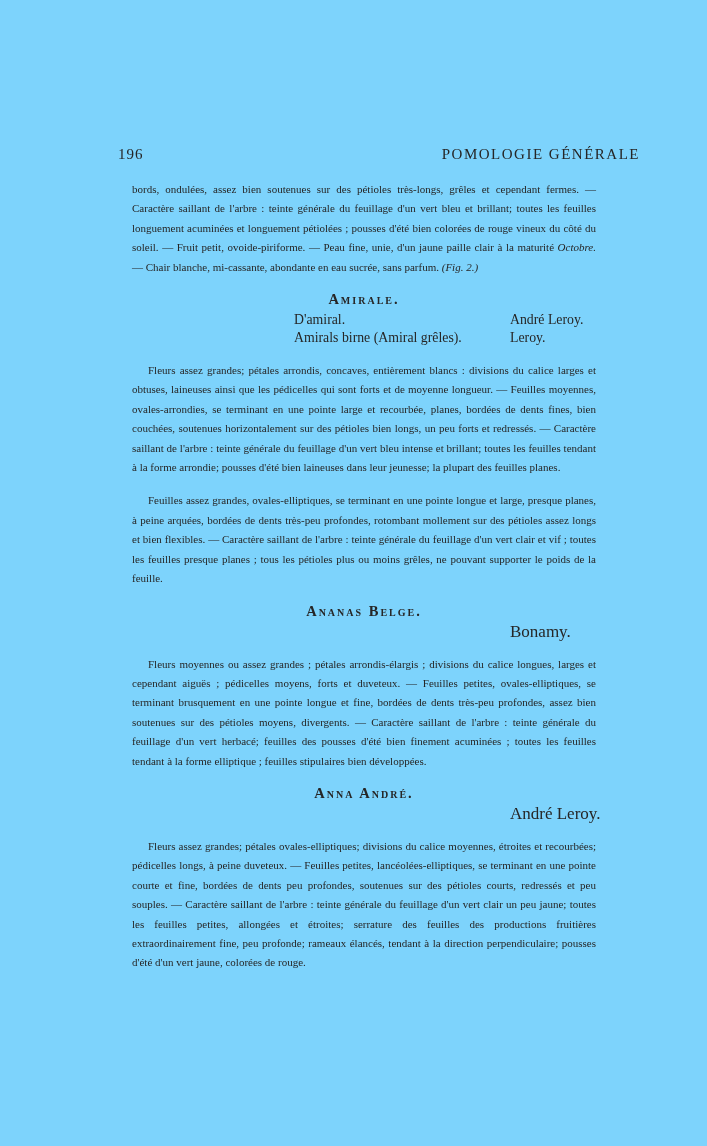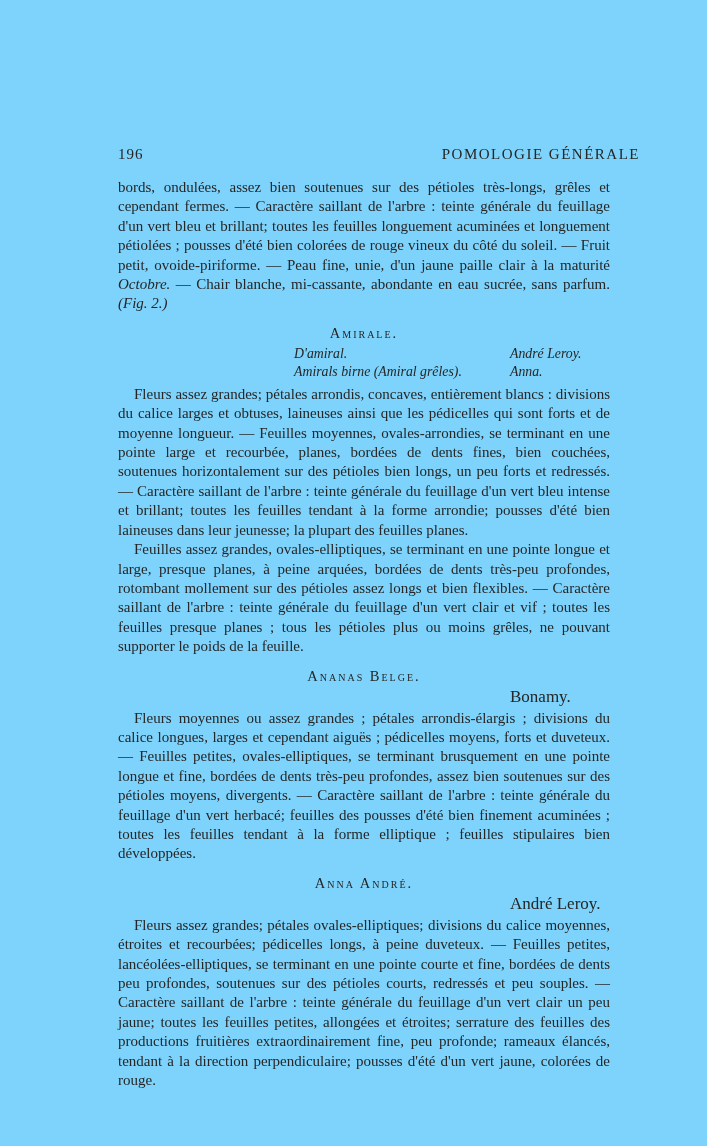--- a/index.html
+++ b/index.html
@@ -18,39 +18,39 @@
     position:relative;height:20px;margin-bottom:12px;
   }
   .page-number{
     position:absolute;left:0;top:0;font-size:15px;letter-spacing:1px;
   }
   .running-title{
     position:absolute;left:0;right:0;top:0;text-align:right;
     font-size:15px;letter-spacing:1.5px;transform:translateX(30px);
   }
   p.body-text{
-    margin:0;
-    font-size:15px;line-height:19.4px;
+    margin:14px;
+    font-size:11px;line-height:19.4px;
     text-align:justify;
     text-indent:16px;
   }
   p.no-indent{text-indent:0;}
   .ital{font-style:italic;}
   h2.entry-heading{
     margin:11px 0 3px 0;
     text-align:center;
-    font-size:14.5px;font-weight:normal;
+    font-size:14.5px;font-weight:bold;
     font-variant:small-caps;
     letter-spacing:2px;
   }
   .syn-table{margin:0 0 4px 0;}
   .syn-row{
     display:grid;
     grid-template-columns:176px 216px 1fr;
-    font-size:13.8px;line-height:18px;font-style:italic;
+    font-size:13.8px;line-height:18px;
   }
   .syn-name{grid-column:2;}
   .syn-auth{grid-column:3;}
   .authority-line{
     font-size:17px;line-height:18px;
     padding-left:392px;
     margin-bottom:3px;
   }
   .entry-body{margin-top:3px;}
 </style>
@@ -68,21 +68,21 @@
     <p class="body-text no-indent"><span>bords, ondulées, assez bien soutenues sur des pétioles très-longs, grêles et cependant fermes. — Caractère saillant de l'arbre : teinte générale du feuillage d'un vert bleu et brillant; toutes les feuilles longuement acuminées et longuement pétiolées ; pousses d'été bien colorées de rouge vineux du côté du soleil. — Fruit petit, ovoide-piriforme. — Peau fine, unie, d'un jaune paille clair à la maturité </span><span class="ital">Octobre.</span><span> — Chair blanche, mi-cassante, abondante en eau sucrée, sans parfum. </span><span class="ital">(Fig. 2.)</span></p>
 
     <h2 class="entry-heading">Amirale.</h2>
     <div class="syn-table">
       <div class="syn-row">
         <span class="syn-name">D'amiral.</span>
         <span class="syn-auth">André Leroy.</span>
       </div>
       <div class="syn-row">
         <span class="syn-name">Amirals birne (Amiral grêles).</span>
-        <span class="syn-auth">Anna.</span>
+        <span class="syn-auth">Leroy.</span>
       </div>
     </div>
     <p class="body-text entry-body">Fleurs assez grandes; pétales arrondis, concaves, entièrement blancs : divisions du calice larges et obtuses, laineuses ainsi que les pédicelles qui sont forts et de moyenne longueur. — Feuilles moyennes, ovales-arrondies, se terminant en une pointe large et recourbée, planes, bordées de dents fines, bien couchées, soutenues horizontalement sur des pétioles bien longs, un peu forts et redressés. — Caractère saillant de l'arbre : teinte générale du feuillage d'un vert bleu intense et brillant; toutes les feuilles tendant à la forme arrondie; pousses d'été bien laineuses dans leur jeunesse; la plupart des feuilles planes.</p>
 
     <p class="body-text entry-body">Feuilles assez grandes, ovales-elliptiques, se terminant en une pointe longue et large, presque planes, à peine arquées, bordées de dents très-peu profondes, rotombant mollement sur des pétioles assez longs et bien flexibles. — Caractère saillant de l'arbre : teinte générale du feuillage d'un vert clair et vif ; toutes les feuilles presque planes ; tous les pétioles plus ou moins grêles, ne pouvant supporter le poids de la feuille.</p>
 
     <h2 class="entry-heading">Ananas Belge.</h2>
     <div class="authority-line">Bonamy.</div>
     <p class="body-text entry-body">Fleurs moyennes ou assez grandes ; pétales arrondis-élargis ; divisions du calice longues, larges et cependant aiguës ; pédicelles moyens, forts et duveteux. — Feuilles petites, ovales-elliptiques, se terminant brusquement en une pointe longue et fine, bordées de dents très-peu profondes, assez bien soutenues sur des pétioles moyens, divergents. — Caractère saillant de l'arbre : teinte générale du feuillage d'un vert herbacé; feuilles des pousses d'été bien finement acuminées ; toutes les feuilles tendant à la forme elliptique ; feuilles stipulaires bien développées.</p>
 

